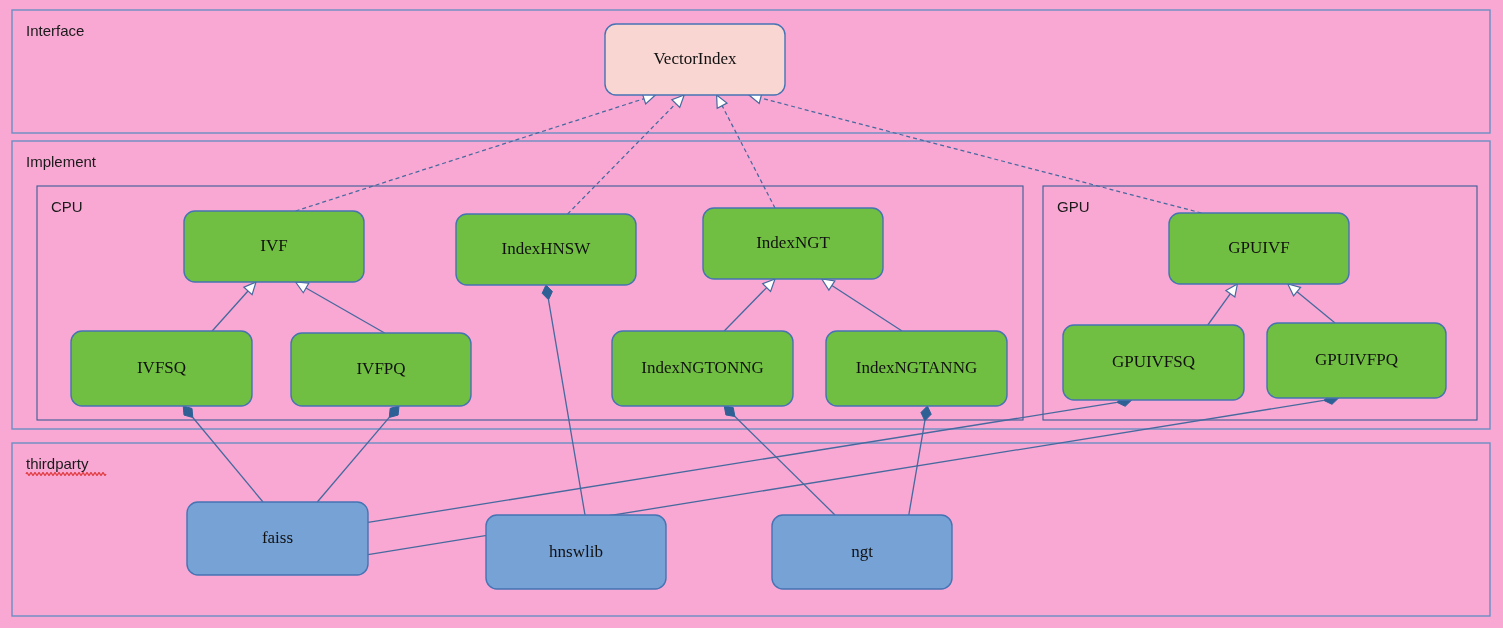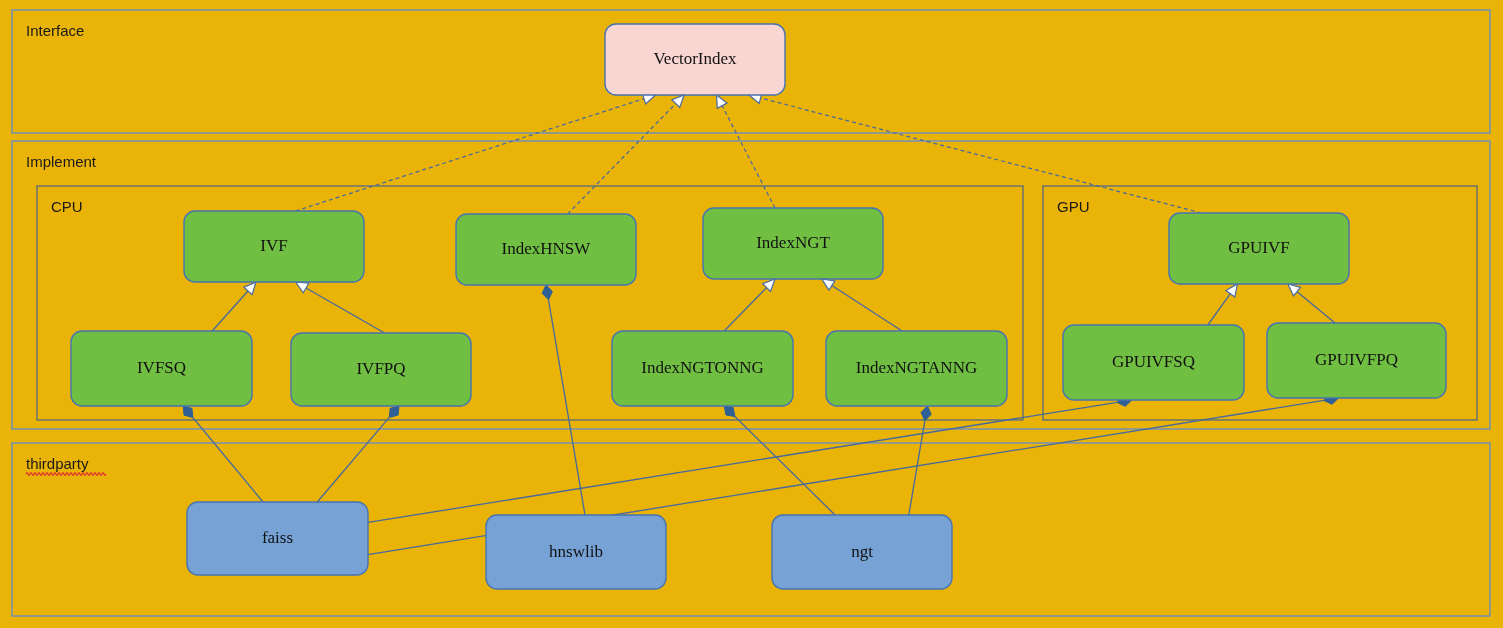--- a/index.html
+++ b/index.html
@@ -5,21 +5,21 @@
 <style>
   html, body {
     margin: 0;
     padding: 0;
     background: #ffffff;
   }
   #diagram-root {
     position: relative;
     width: 1503px;
     height: 628px;
-    background: #eab308;
+    background: #f9a8d4;
     font-family: "Liberation Sans", sans-serif;
     overflow: hidden;
   }
   svg.diagram-canvas {
     display: block;
     width: 1503px;
     height: 628px;
   }
   .container-label {
     font-family: "Liberation Sans", sans-serif;

